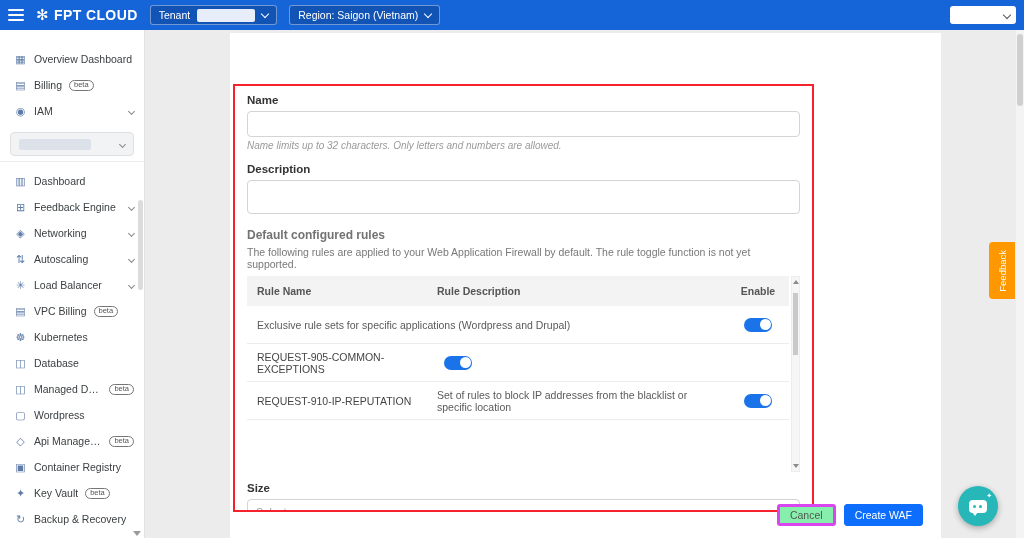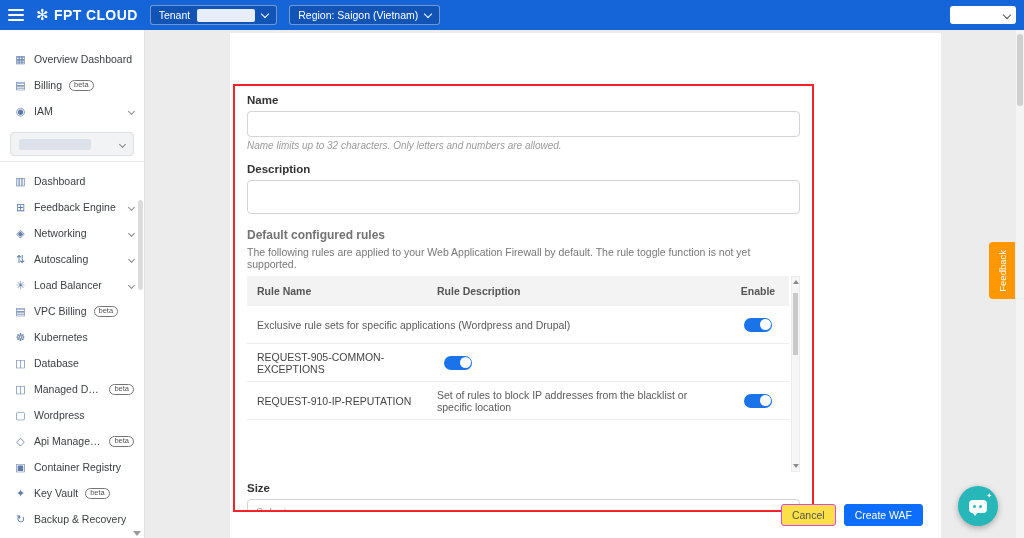--- a/index.html
+++ b/index.html
@@ -78,21 +78,21 @@
   .tri-dn { position:absolute; bottom:3px; left:0; right:0; width:0; height:0; margin:0 auto;
     border-left:3px solid transparent; border-right:3px solid transparent; border-top:4px solid #8a8a8a; }
 
   .select-box { position:relative; }
   .select-caret { position:absolute; right:9px; top:7px; width:6px; height:6px;
     border-right:1.5px solid #999; border-bottom:1.5px solid #999; transform:rotate(45deg); }
 
   .actions { position:absolute; right:18px; bottom:12px; display:flex; gap:8px; }
   .btn { height:22px; padding:0 10px; font-size:10.5px; border-radius:3px; display:flex; align-items:center;
     cursor:pointer; font-family:"Liberation Sans", sans-serif; }
-  .btn-cancel { background:#fde047; border:1px solid #d946ef; color:#555; }
+  .btn-cancel { background:#86efac; border:3px solid #d946ef; color:#555; }
   .btn-primary { background:var(--primary,#0d6efd); border:1px solid var(--primary,#0d6efd); color:#fff; }
 
   
   .feedback-tab { position:absolute; right:9px; top:242px; width:26px; height:57px;
     background:var(--feedback,#ff9800); border-radius:4px 0 0 4px; display:flex; align-items:center;
     justify-content:center; z-index:9; cursor:pointer; }
   .feedback-tab span { writing-mode:vertical-rl; transform:rotate(180deg); color:#fff; font-size:9.5px; }
   .chat-btn { position:absolute; right:26px; bottom:12px; width:40px; height:40px; border-radius:50%;
     background:var(--chat,#27b7b9); box-shadow:0 2px 6px rgba(0,0,0,.3); display:flex; align-items:center;
     justify-content:center; z-index:9; cursor:pointer; }

